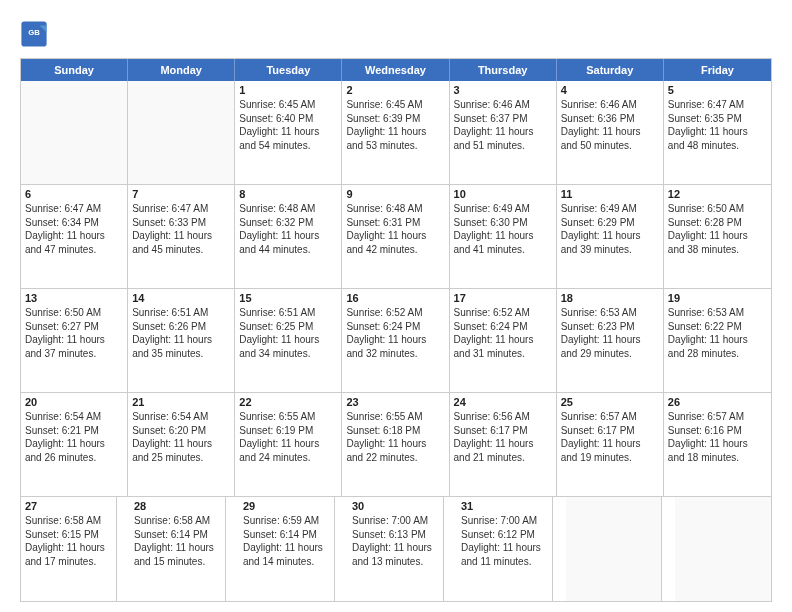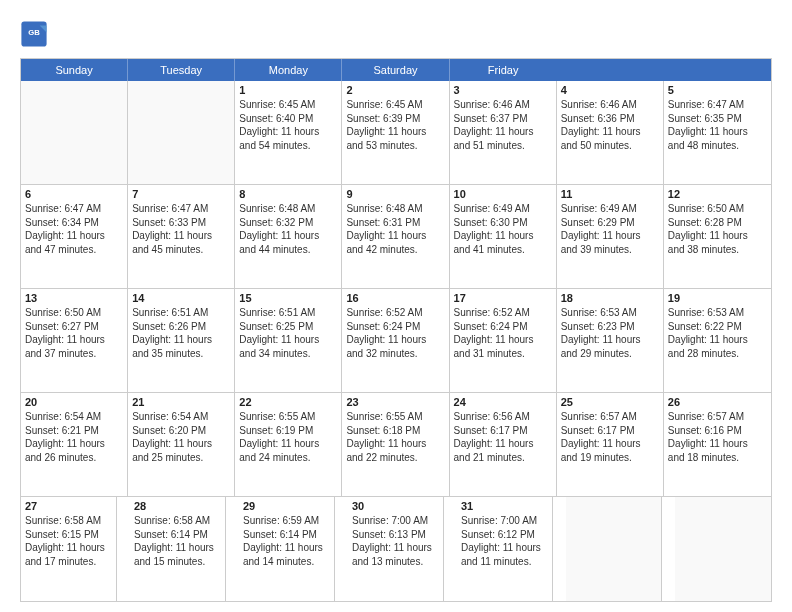--- a/index.html
+++ b/index.html
@@ -62,21 +62,21 @@
       border: 1px solid #ccc;
     }
     .cal-header {
       display: grid;
       grid-template-columns: repeat(7, 1fr);
       background: #3a6ebf;
     }
     .cal-header-cell {
       color: #fff;
       font-size: 11px;
-      font-weight: normal;
+      font-weight: bold;
       text-align: center;
       padding: 5px 2px;
       border-right: 1px solid rgba(255,255,255,0.3);
     }
     .cal-header-cell:last-child { border-right: none; }
     .cal-body {
       flex: 1;
       display: grid;
       grid-template-rows: repeat(5, 1fr);
     }
@@ -128,22 +128,24 @@
     </div>
     <div class="title-block">
       <div class="month-title"></div>
       <div class="subtitle"></div>
     </div>
   </div>
 
   <div class="calendar">
     <div class="cal-header">
     <div class="cal-header-cell">Sunday</div>
+        <div class="cal-header-cell">Monday</div>
         <div class="cal-header-cell">Tuesday</div>
-        <div class="cal-header-cell">Monday</div>
+        <div class="cal-header-cell">Wednesday</div>
+        <div class="cal-header-cell">Thursday</div>
         <div class="cal-header-cell">Saturday</div>
         <div class="cal-header-cell">Friday</div>
       </div>
     <div class="cal-body">
     <div class="cal-row">
           <div class="cal-cell empty"></div>
           <div class="cal-cell empty"></div>
           <div class="cal-cell">
             <span class="day-number">1</span>
             <div class="cell-text">Sunrise: 6:45 AM<br>Sunset: 6:40 PM<br>Daylight: 11 hours and 54 minutes.</div>

